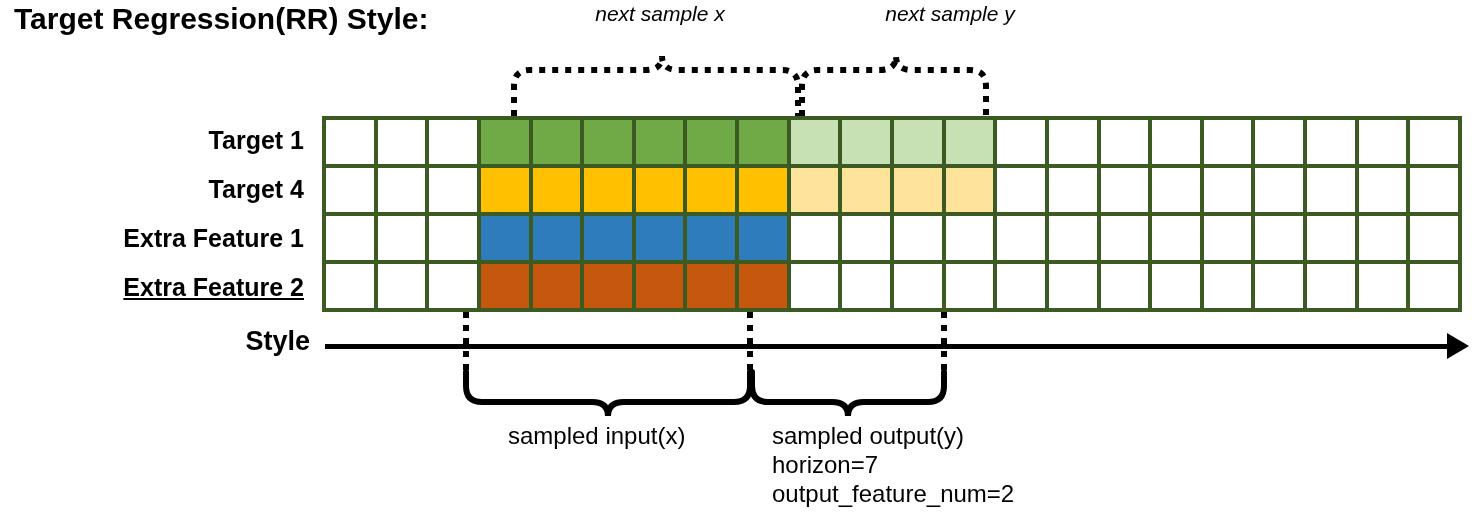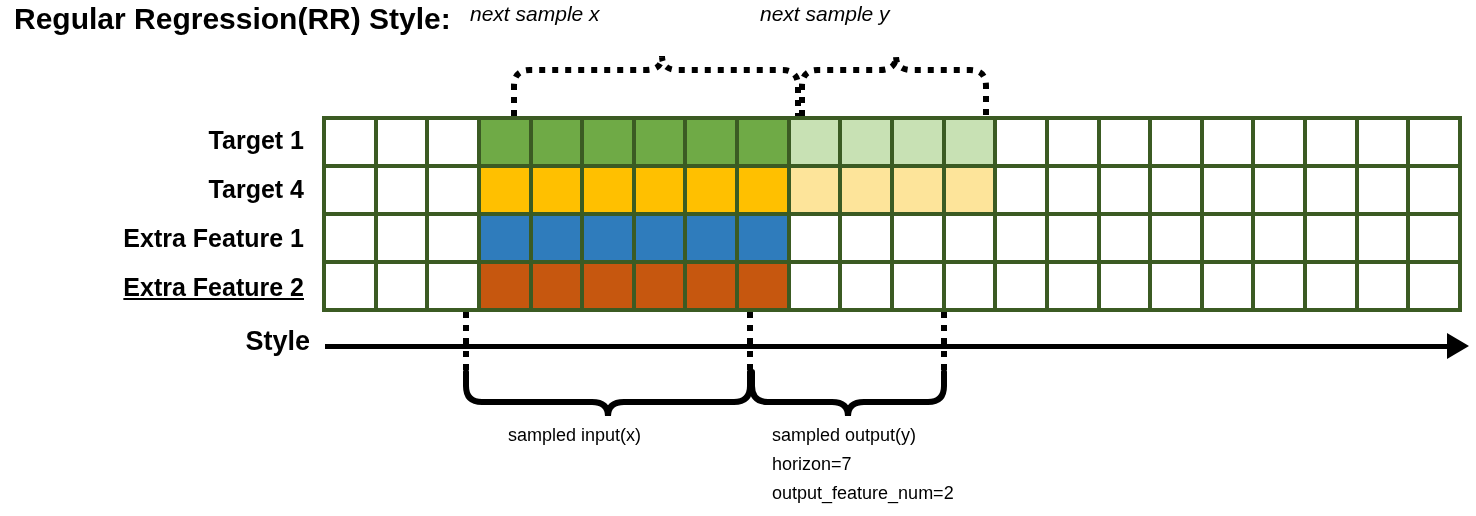--- a/index.html
+++ b/index.html
@@ -29,32 +29,32 @@
   #time-line{left:325px;top:344px;width:1130px;height:5px;background:#000;}
   #time-arrow{left:1447px;top:333px;width:0;height:0;
               border-top:13px solid transparent;border-bottom:13px solid transparent;
               border-left:22px solid #000;}
 
   
   #overlay{left:0;top:0;width:1476px;height:516px;pointer-events:none;}
 
   
   .top-note{font-size:21px;font-style:italic;font-weight:400;white-space:nowrap;
-            }
+            text-align:center;}
   #note-x{left:470px;top:2px;width:380px;}
   #note-y{left:760px;top:2px;width:380px;}
 
-  .bottom-block{font-size:18px;font-weight:400;line-height:29px;white-space:nowrap;}
+  .bottom-block{font-size:24px;font-weight:400;line-height:29px;white-space:nowrap;}
   #blk-in{left:508px;top:421px;}
   #blk-out{left:772px;top:421px;}
 </style>
 </head>
 <body>
 
-<div class="abs" id="title">Regular Regression(RR) Style:</div>
+<div class="abs" id="title">Target Regression(RR) Style:</div>
 
 <div class="abs" id="labels">
   <div class="lbl-cell" style="top:0px;">Target 1</div>
   <div class="lbl-cell" style="top:49px;">Target 4</div>
   <div class="lbl-cell" style="top:98px;">Extra Feature 1</div>
   <div class="lbl-cell" style="top:147px;text-decoration:underline;">Extra Feature 2</div>
 </div>
 
 <div class="abs" id="grid" style="background: rgb(59, 91, 35);">
     <div class="cell" style="background: rgb(255, 255, 255);"></div>

